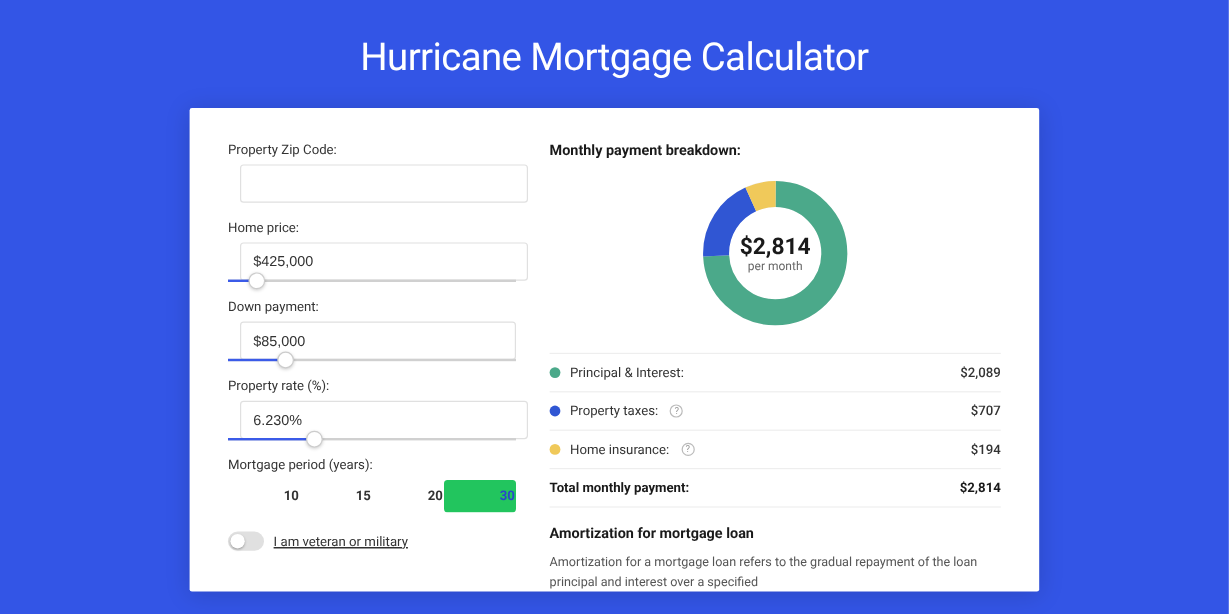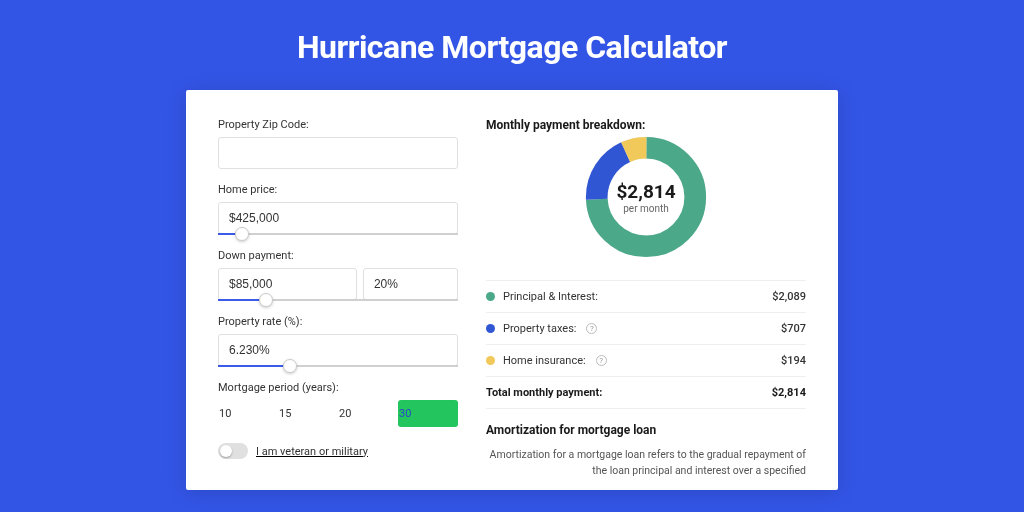--- a/index.html
+++ b/index.html
@@ -7,28 +7,28 @@
     font-family: -apple-system, BlinkMacSystemFont, "Segoe UI", Roboto, Arial, sans-serif;
     background: #3355e6;
     width: 1024px;
     height: 512px;
     overflow: hidden;
   }
   .page-title {
     color: #fff;
     text-align: center;
     font-size: 32px;
-    font-weight: 700;
+    font-weight: 400;
     padding: 28px 0 24px;
     letter-spacing: -0.5px;
   }
   .card {
     background: #fff;
     margin: 0 auto;
-    width: 652px;
+    width: 708px;
     border-radius: 2px;
     padding: 28px 32px 0;
     display: flex;
     gap: 28px;
     box-shadow: 0 2px 20px rgba(0,0,0,0.15);
     min-height: 400px;
   }
   .left-col { width: 240px; flex-shrink:0; }
   .right-col { flex: 1; }
 
@@ -38,20 +38,21 @@
     margin-bottom: 6px;
     display: block;
   }
   .text-input {
     width: 100%;
     border: 1px solid #e0e0e0;
     border-radius: 3px;
     padding: 8px 10px;
     font-size: 12px;
     color: #333;
+    margin-left: 10px;
   }
   .field-group { margin-bottom: 14px; }
   .slider-track {
     position: relative;
     height: 2px;
     background: #d0d0d0;
     margin-top: -1px;
   }
   .slider-fill {
     position: absolute;
@@ -68,24 +69,24 @@
     box-shadow: 0 1px 3px rgba(0,0,0,0.2);
     transform: translateX(-50%);
   }
   .row-two { display:flex; gap:6px; }
   .row-two .text-input:first-child { flex: 1.6; }
   .row-two .text-input:last-child { flex: 1; }
 
   .period-row { display:flex; gap:0; }
   .period-btn {
     flex:1;
-    text-align:left;
+    text-align:right;
     padding: 6px 0;
     font-size: 11px;
-    font-weight:400;
+    font-weight:700;
     color:#333;
     border:1px solid transparent;
     border-radius:3px;
     cursor:pointer;
   }
   .period-btn.active {
     background:#22c55e;
     color:#2a47c9;
   }
 
@@ -98,20 +99,21 @@
     position:absolute; left:2px; top:2px;
     width:12px; height:12px; border-radius:50%;
     background:#fff; box-shadow:0 1px 2px rgba(0,0,0,0.3);
   }
   .toggle-label { font-size:11px; color:#333; }
 
   .section-title {
     font-size: 12px;
     font-weight: 700;
     color: #1a1a1a;
+    margin-bottom: 14px;
   }
 
   .donut-wrap { display:flex; justify-content:center; margin-bottom:18px; position:relative; }
   .donut { width:130px; height:130px; }
   .donut-center {
     position:absolute; top:50%; left:50%;
     transform:translate(-50%,-50%);
     text-align:center;
   }
   .donut-amount { font-size:19px; font-weight:700; color:#1a1a1a; }
@@ -134,21 +136,21 @@
   .legend-row.total .legend-label,
   .legend-row.total .legend-val { font-weight:700; color:#1a1a1a; }
   .info-icon {
     display:inline-flex; align-items:center; justify-content:center;
     width:11px; height:11px; border:1px solid #bbb; border-radius:50%;
     font-size:8px; color:#999; margin-left:2px;
   }
 
   .amort-section { border-top:1px solid #eee; padding-top:14px; }
   .amort-title { font-size:12px; font-weight:700; color:#1a1a1a; margin-bottom:10px; }
-  .amort-text { font-size:10.5px; color:#555; line-height:1.5;text-align:right; }
+  .amort-text { font-size:10.5px; color:#555; line-height:1.5; }
 </style>
 </head>
 <body>
 
 <h1 class="page-title">Hurricane Mortgage Calculator</h1>
 
 <div class="card">
   <div class="left-col">
 
     <div class="field-group">
@@ -162,21 +164,20 @@
       <div class="slider-track">
         <div class="slider-fill" style="width:10%"></div>
         <div class="slider-thumb" style="left:10%"></div>
       </div>
     </div>
 
     <div class="field-group">
       <label class="field-label">Down payment:</label>
       <div class="row-two">
         <input class="text-input" value="$85,000" style="">
-        <input class="text-input" value="20%" style="">
       </div>
       <div class="slider-track">
         <div class="slider-fill" style="width:20%"></div>
         <div class="slider-thumb" style="left:20%"></div>
       </div>
     </div>
 
     <div class="field-group">
       <label class="field-label">Property rate (%):</label>
       <input class="text-input" value="6.230%" style="">

